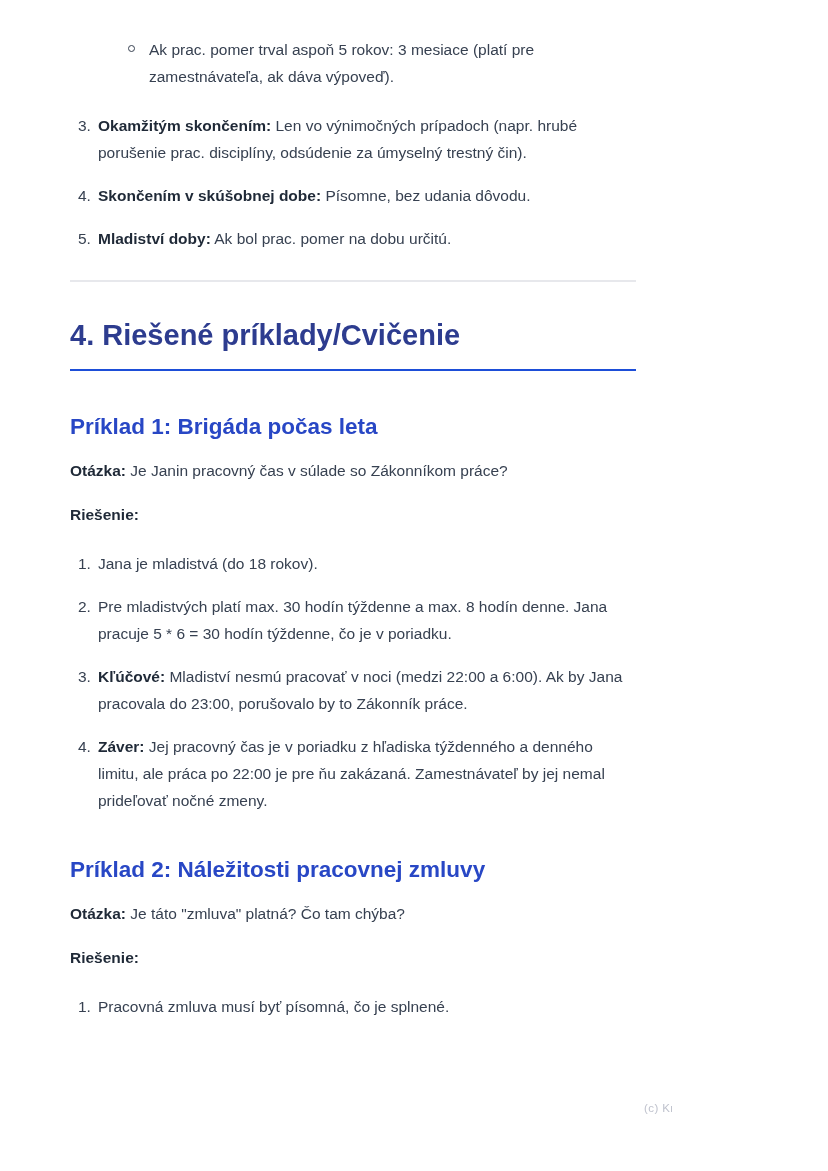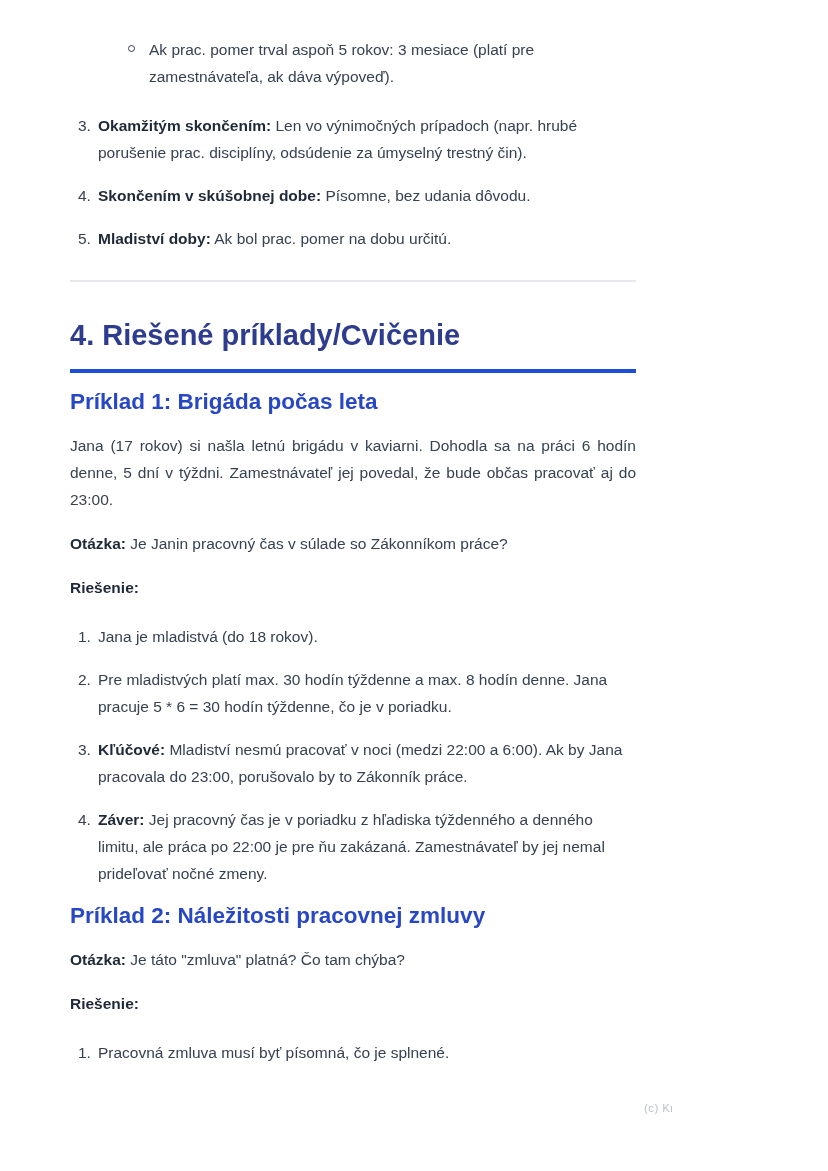--- a/index.html
+++ b/index.html
@@ -45,24 +45,24 @@
     border-top: 2px solid #e7e8ec;
     margin-top: 28px;
   }
   h1.section-title {
     margin-top: 36px;
     font-size: 29px;
     line-height: 34px;
     font-weight: bold;
     color: #2d3c8f;
     padding-bottom: 17px;
-    border-bottom: 4px solid #1d4ed8;
+    border-bottom: 2px solid #1d4ed8;
   }
   h2.example-title {
-    margin-top: 15px;
+    margin-top: 42px;
     font-size: 22.5px;
     line-height: 27px;
     font-weight: bold;
     color: #2847c5;
   }
   p.body-par { margin-top: 17px; text-align: justify; }
   p.label-par { margin-top: 17px; }
   .ol-steps { margin-top: 22px; }
   
   .scroll-strip {
@@ -113,21 +113,20 @@
         <span class="li-body"><b>Mladiství doby:</b> <span>Ak bol prac. pomer na dobu určitú.</span></span>
       </div>
     </div>
 
     <hr class="top-rule">
 
     <h1 class="section-title">4. Riešené príklady/Cvičenie</h1>
 
     <h2 class="example-title">Príklad 1: Brigáda počas leta</h2>
 
-    <p class="body-par">Jana (17 rokov) si našla letnú brigádu v kaviarni. Dohodla sa na práci 6 hodín denne, 5 dní v týždni. Zamestnávateľ jej povedal, že bude občas pracovať aj do 23:00.</p>
 
     <p class="label-par"><b>Otázka:</b> <span>Je Janin pracovný čas v súlade so Zákonníkom práce?</span></p>
 
     <p class="label-par"><b>Riešenie:</b></p>
 
     <div class="ol-steps">
       <div class="li-row">
         <span class="num">1.</span>
         <span class="li-body"><b></b> <span>Jana je mladistvá (do 18 rokov).</span></span>
       </div>

